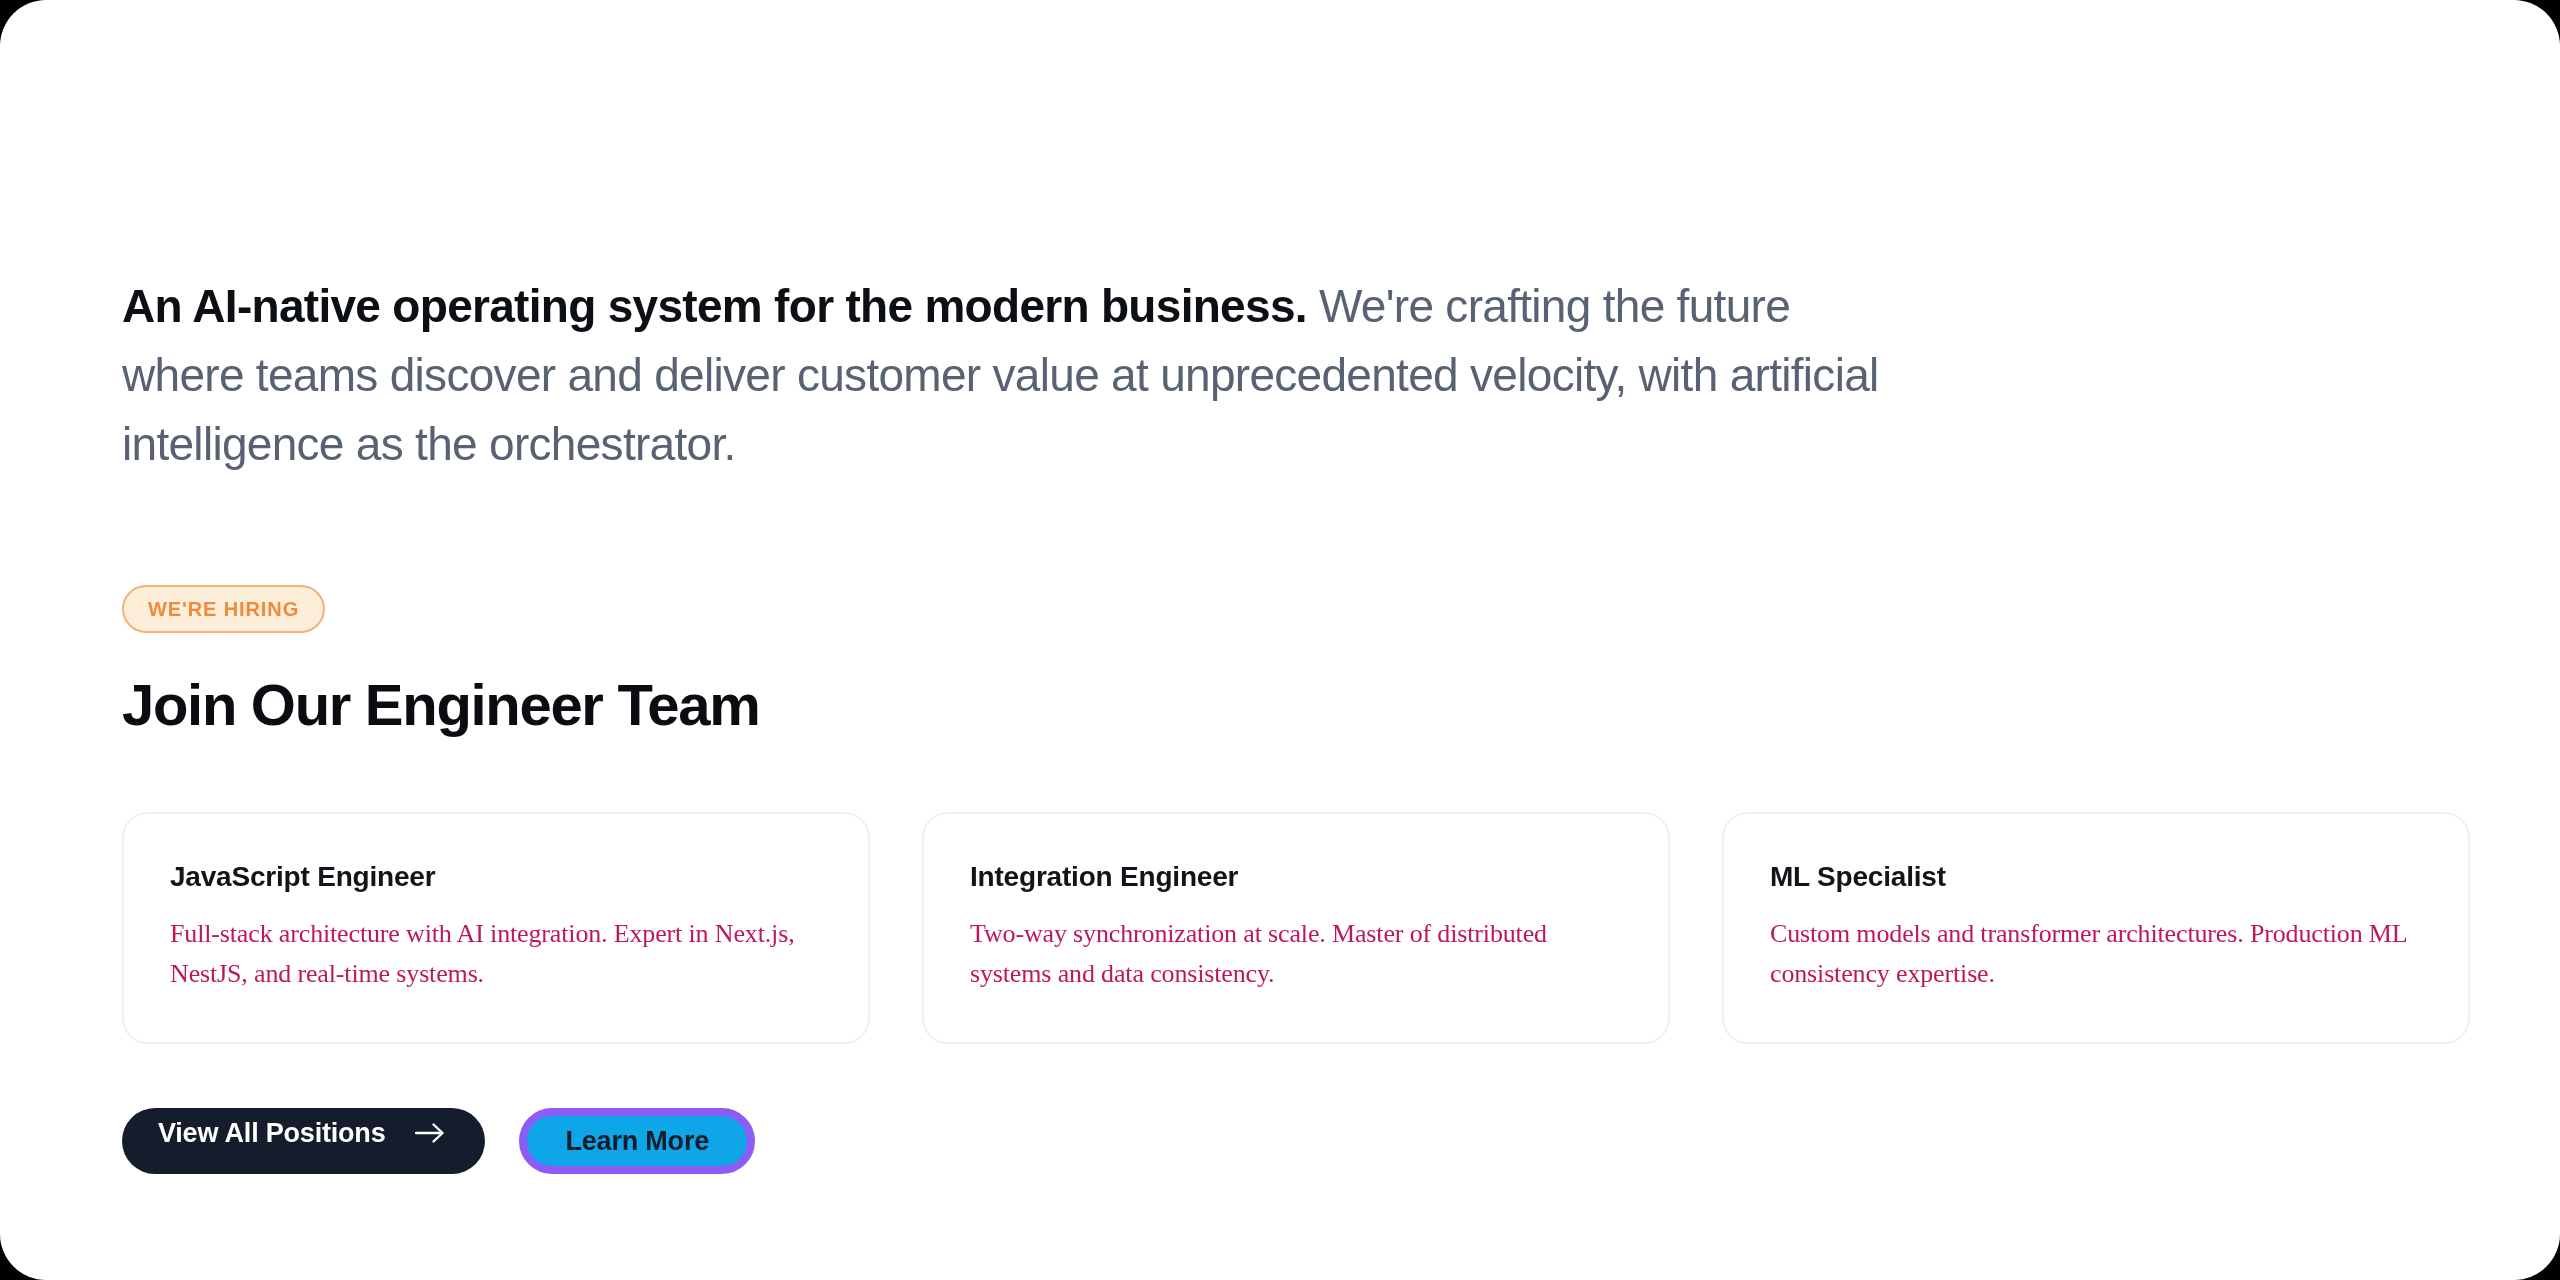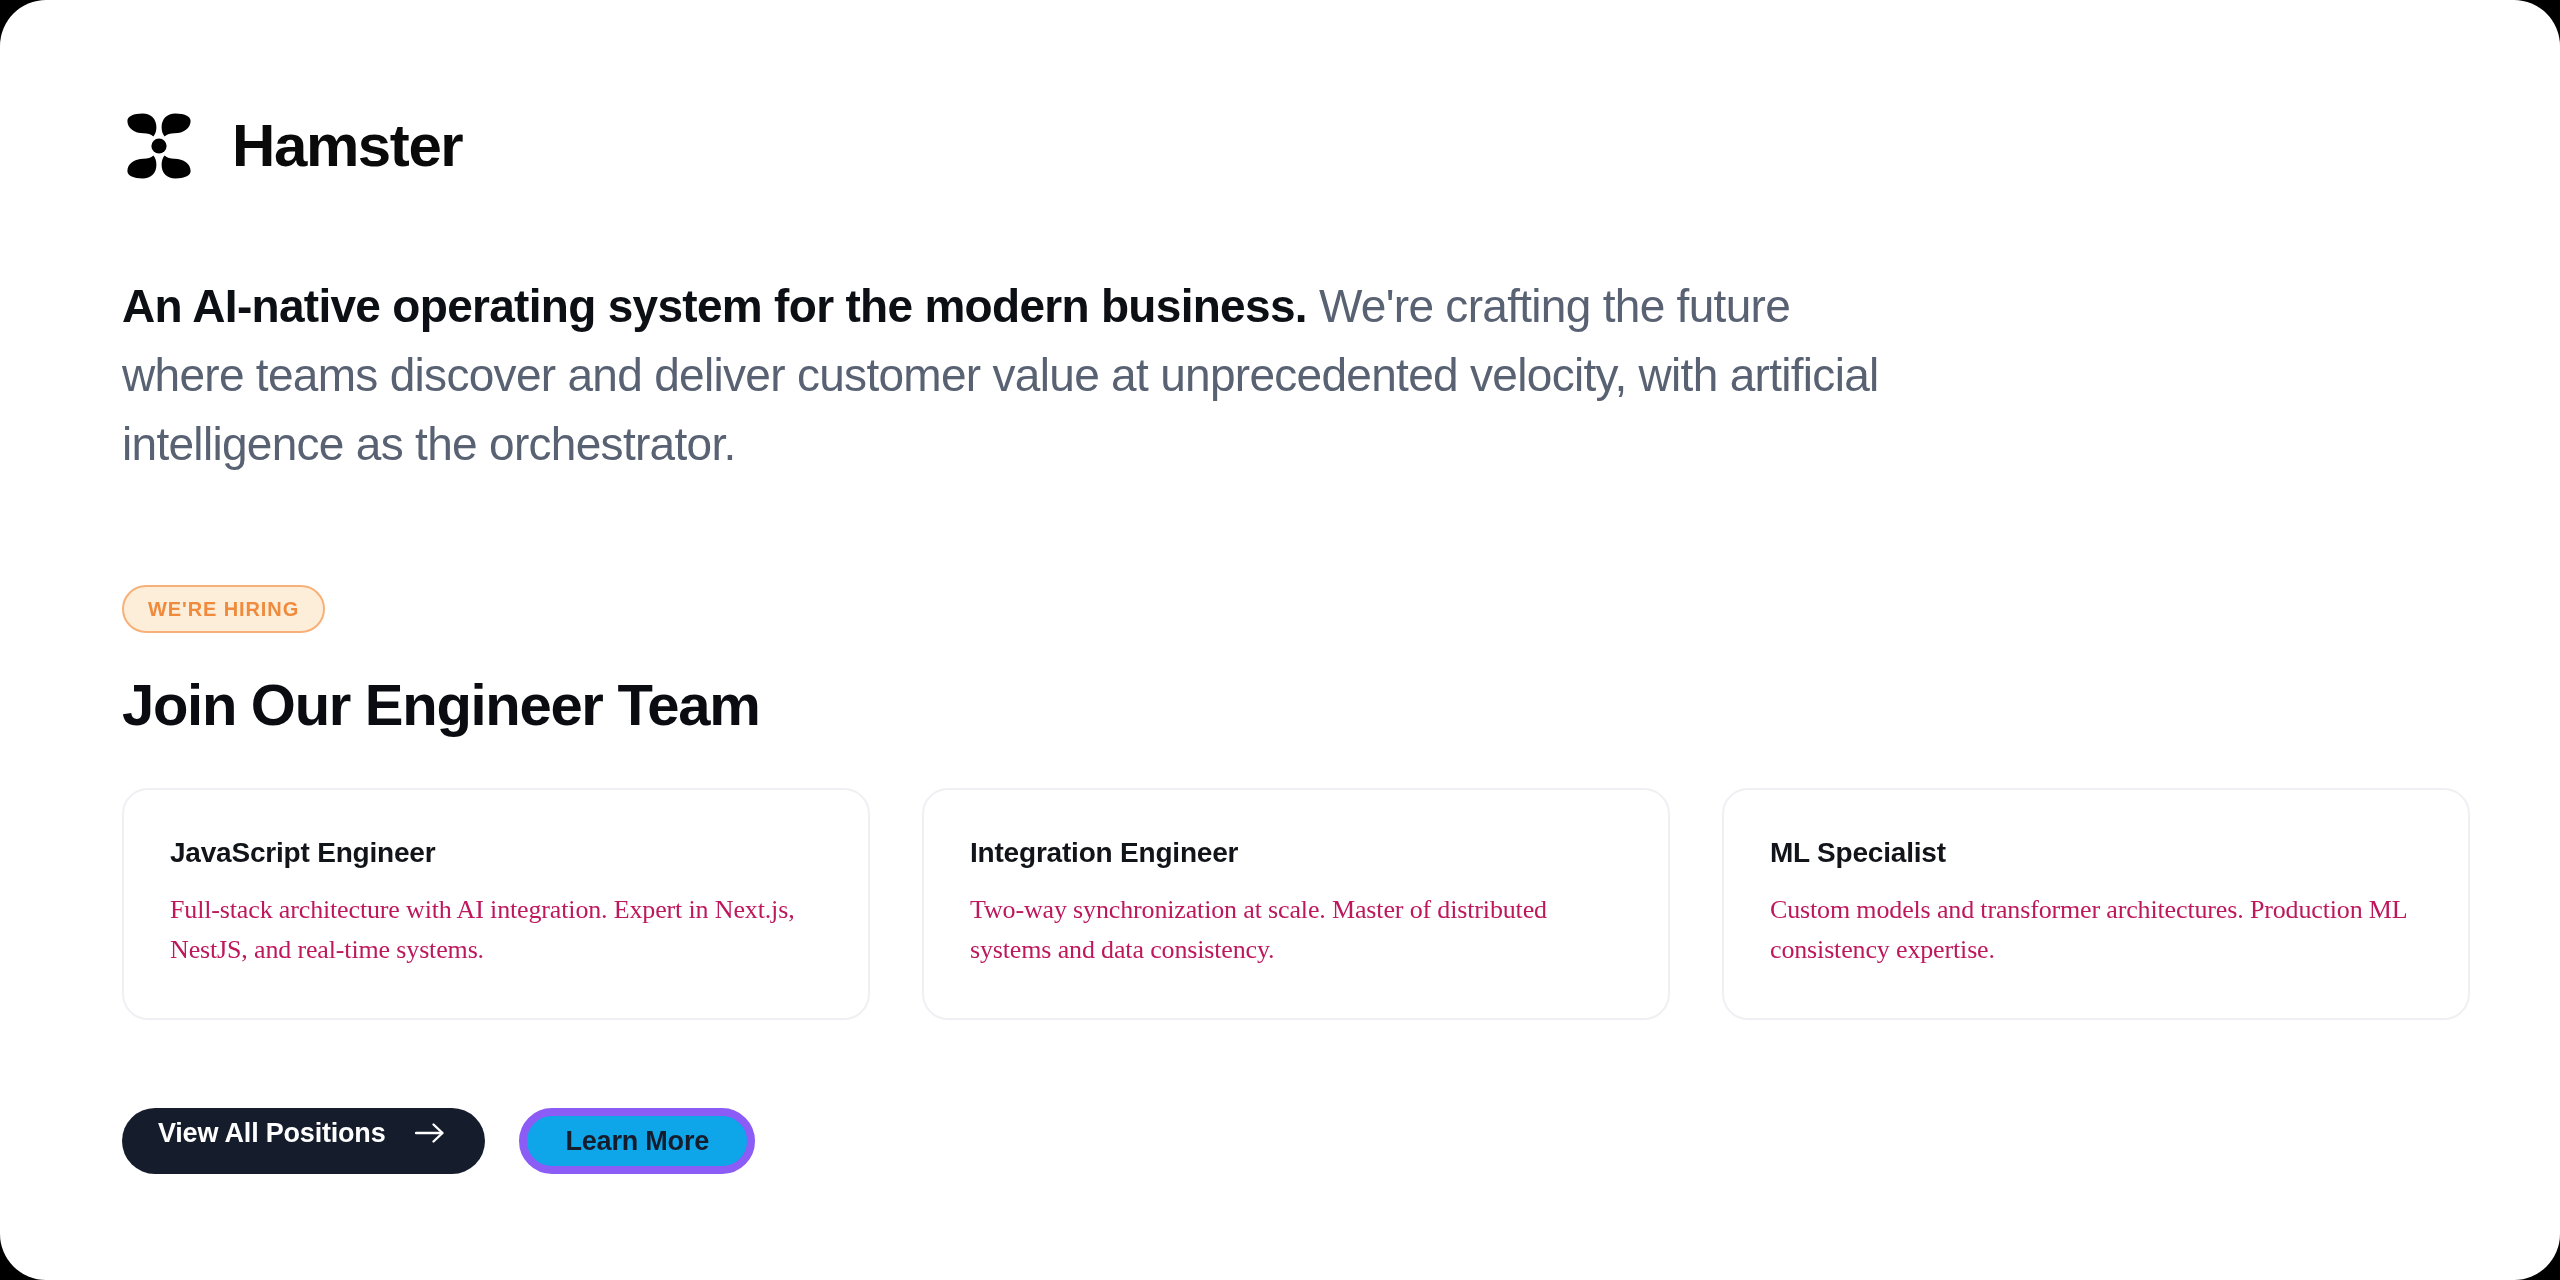--- a/index.html
+++ b/index.html
@@ -109,21 +109,21 @@
     letter-spacing: -1.3px;
     color: #0a0c11;
     line-height: 1.15;
     white-space: nowrap;
   }
 
   
   .cards {
     position: absolute;
     left: 0;
-    top: 788px;
+    top: 812px;
     width: 2348px;
     display: flex;
     gap: 52px;
   }
   .card {
     flex: 1 1 0;
     min-width: 0;
     height: 232px;
     background: #ffffff;
     border: 2px solid #eef0f3;
@@ -189,34 +189,20 @@
     border: 8px solid #8b5cf6;
     padding: 0 38px;
   }
 </style>
 </head>
 <body>
 
 <div class="page-shell">
   <div class="content">
 
-    <div class="brand">
-      <span class="brand-mark">
-        <svg viewBox="0 0 74 74" xmlns="http://www.w3.org/2000/svg" aria-hidden="true">
-          <g fill="#000000">
-            <path d="M20.5 4.5 C29.2 4.5 34.4 10.0 34.4 18.3 C34.4 22.1 33.3 25.2 31.4 27.4 C29.0 25.3 25.6 24.2 21.5 24.2 C12.4 24.2 5.4 19.1 5.4 11.9 C5.4 7.2 11.8 4.5 20.5 4.5 Z"></path>
-            <path d="M53.5 4.5 C62.2 4.5 68.6 7.2 68.6 11.9 C68.6 19.1 61.6 24.2 52.5 24.2 C48.4 24.2 45.0 25.3 42.6 27.4 C40.7 25.2 39.6 22.1 39.6 18.3 C39.6 10.0 44.8 4.5 53.5 4.5 Z"></path>
-            <path d="M20.5 69.5 C11.8 69.5 5.4 66.8 5.4 62.1 C5.4 54.9 12.4 49.8 21.5 49.8 C25.6 49.8 29.0 48.7 31.4 46.6 C33.3 48.8 34.4 51.9 34.4 55.7 C34.4 64.0 29.2 69.5 20.5 69.5 Z"></path>
-            <path d="M53.5 69.5 C44.8 69.5 39.6 64.0 39.6 55.7 C39.6 51.9 40.7 48.8 42.6 46.6 C45.0 48.7 48.4 49.8 52.5 49.8 C61.6 49.8 68.6 54.9 68.6 62.1 C68.6 66.8 62.2 69.5 53.5 69.5 Z"></path>
-            <circle cx="37" cy="37" r="7.6"></circle>
-          </g>
-        </svg>
-      </span>
-      <span class="brand-word">Hamster</span>
-    </div>
 
     <p class="hero"><span class="lead">An AI-native operating system for the modern business.</span><span> We're crafting the future where teams discover and deliver customer value at unprecedented velocity, with artificial intelligence as the orchestrator.</span></p>
 
     <div class="badge-row">
       <span class="badge">WE'RE HIRING</span>
     </div>
 
     <h2 class="section-title">Join Our Engineer Team</h2>
 
     <div class="cards">

